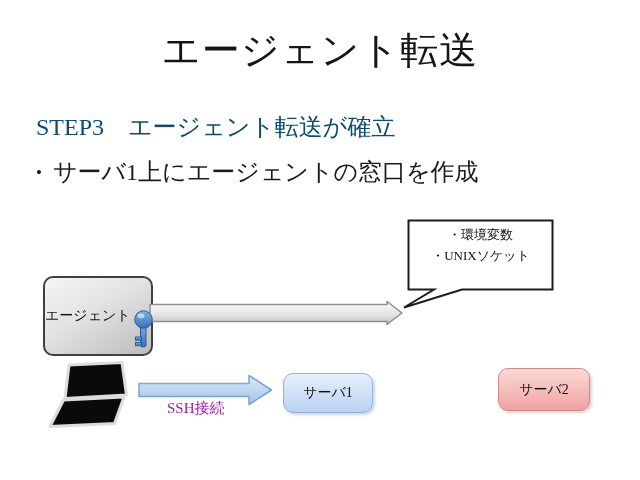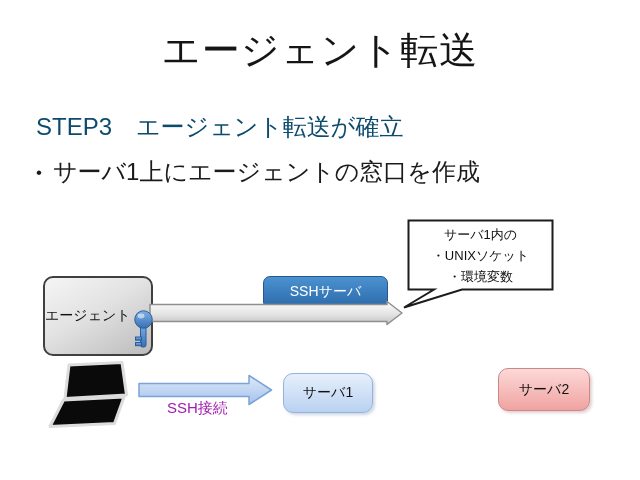--- a/index.html
+++ b/index.html
@@ -1,18 +1,18 @@
 <!DOCTYPE html>
 <html><head>
 <meta charset="utf-8">
 <style>
   html,body{margin:0;padding:0;background:#ffffff;}
   .slide{
     position:relative;width:640px;height:480px;background:#ffffff;overflow:hidden;
-    font-family:Liberation Sans, sans-serif;color:#111;
+    font-family:Liberation Serif, serif;color:#111;
   }
   .abs{position:absolute;}
   .title{
     left:0;right:0;top:28px;text-align:center;
     font-size:38px;line-height:1.2;color:#151515;letter-spacing:1px;
   }
   .step{left:36px;top:111px;font-size:24px;color:#0c4a6e;}
   .bullet-line{left:36px;top:156px;font-size:24px;color:#1b1b1b;display:flex;align-items:center;}
   .bullet-marker{font-size:17px;margin-right:11px;position:relative;top:1px;}
   
@@ -58,23 +58,20 @@
 
   <div class="abs bullet-line">
     <span class="bullet-marker">•</span>
     <span>サーバ1上にエージェントの窓口を作成</span>
   </div>
 
   <div class="abs agent-box">
     <span>エージェント</span>
   </div>
 
-  <div class="abs ssh-server-box">
-    <span>SSHサーバ</span>
-  </div>
 
   <div class="abs server-box server1-box">
     <span>サーバ1</span>
   </div>
 
   <div class="abs server-box server2-box">
     <span>サーバ2</span>
   </div>
 
   <svg class="abs shapes" viewBox="0 0 640 480" xmlns="http://www.w3.org/2000/svg">
@@ -108,20 +105,19 @@
     <g stroke="#2b5e99" stroke-width="1">
       <rect x="140.5" y="324" width="5.5" height="23" rx="2" fill="url(#gradKey)"></rect>
       <rect x="135.5" y="337" width="6" height="3.2" fill="url(#gradKey)"></rect>
       <rect x="135.5" y="342.5" width="6" height="3.2" fill="url(#gradKey)"></rect>
       <circle cx="143.5" cy="319.5" r="8.75" fill="url(#gradKey)"></circle>
       <ellipse cx="141" cy="316" rx="3.5" ry="2.4" fill="rgba(255,255,255,0.55)" stroke="none"></ellipse>
     </g>
   </svg>
 
   <div class="abs callout-text">
-    <div>サーバ1内の</div>
+    <div>・環境変数</div>
     <div>・UNIXソケット</div>
-    <div>・環境変数</div>
   </div>
 
   <div class="abs ssh-label">SSH接続</div>
 
 </div>
 
 </body></html>

